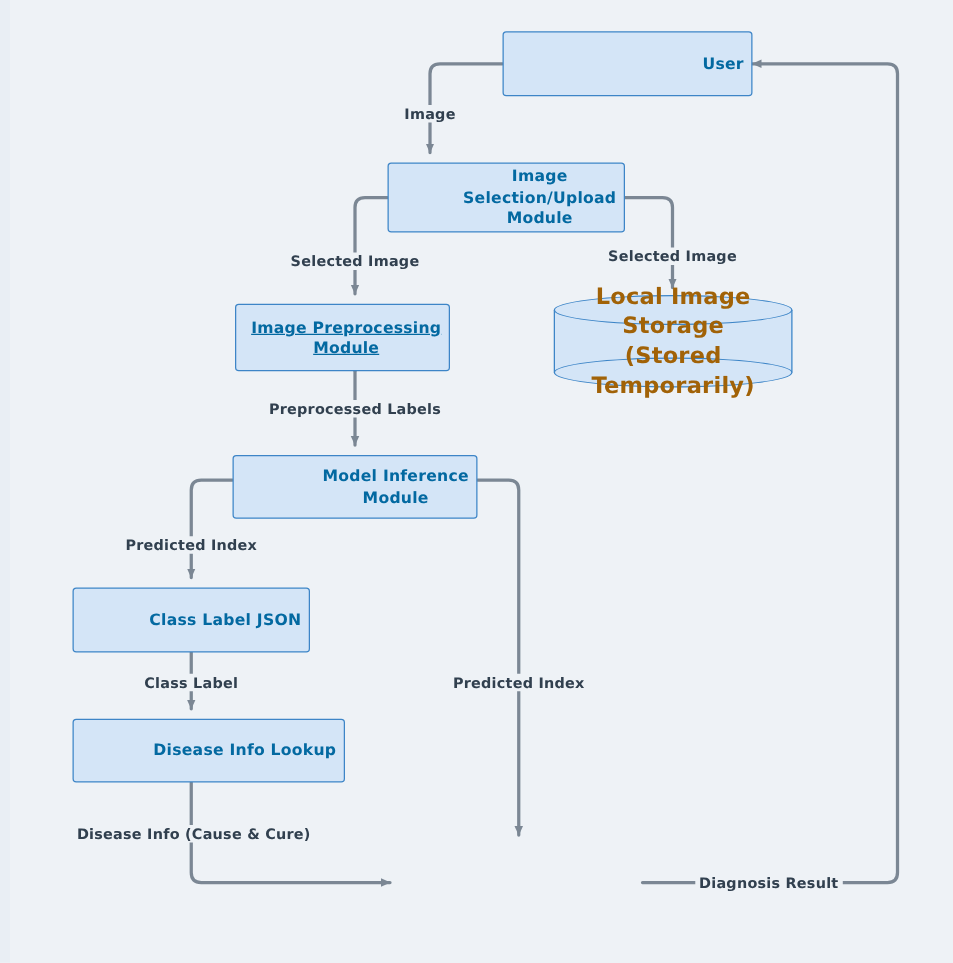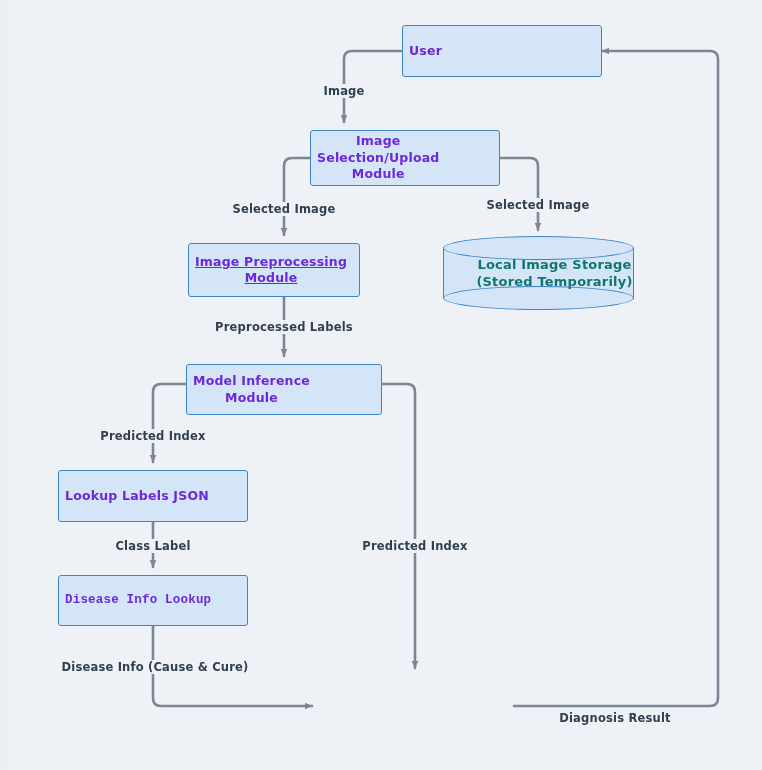--- a/index.html
+++ b/index.html
@@ -37,23 +37,23 @@
     overflow: visible;
   }
   .node {
     position: absolute;
     box-sizing: border-box;
     background: #d4e5f7;
     border: 1.6px solid #3d85c7;
     border-radius: 3px;
     display: flex;
     align-items: center;
-    justify-content: flex-start;
+    justify-content: flex-end;
     text-align: center;
-    color: #6d28d9;
+    color: #0369a1;
     font-weight: bold;
     font-size: 12.5px;
     line-height: 1.32;
     letter-spacing: 0.2px;
     padding: 2px 6px;
   }
   .node .node-label { white-space: pre-line; display: block; }
 
   
   .db-node {
@@ -77,29 +77,29 @@
     height: 24px;
     box-sizing: border-box;
     border: 1.6px solid #3d85c7;
     border-radius: 50%;
     background: #d4e5f7;
   }
   .db-node .db-top { top: 0; }
   .db-node .db-bottom { bottom: 0; background: #d4e5f7; }
   .db-node .db-text {
     position: absolute;
-    left: 16px; top: 0;
+    left: 0; top: 0;
     width: 100%; height: 100%;
     display: flex;
     align-items: center;
     justify-content: center;
     text-align: center;
-    color: #0f766e;
+    color: #a16207;
     font-weight: bold;
-    font-size: 13px;
+    font-size: 18px;
     line-height: 1.32;
     letter-spacing: 0.2px;
     white-space: pre-line;
   }
   .edge-label {
     position: absolute;
     color: #31404f;
     font-weight: bold;
     font-size: 11.5px;
     letter-spacing: 0.2px;
@@ -164,39 +164,39 @@
     <div class="db-text">Local Image Storage
 (Stored Temporarily)</div>
   </div>
 
   <div class="node" style="left:186px; top:364px; width:196px; height:51px;">
     <span class="node-label">Model Inference
 Module</span>
   </div>
 
   <div class="node" style="left:58px; top:470px; width:190px; height:52px;">
-    <span class="node-label">Lookup Labels JSON</span>
-  </div>
-
-  <div class="node" style="left:58px; top:575px; width:190px; height:51px;font-family:Liberation Mono, monospace;">
+    <span class="node-label">Class Label JSON</span>
+  </div>
+
+  <div class="node" style="left:58px; top:575px; width:218px; height:51px;">
     <span class="node-label">Disease Info Lookup</span>
   </div>
 
 
   <div class="edge-label" style="left:344px; top:91px;">Image</div>
 
   <div class="edge-label" style="left:284px; top:209px;">Selected Image</div>
 
   <div class="edge-label" style="left:538px; top:205px;">Selected Image</div>
 
   <div class="edge-label" style="left:284px; top:327px;">Preprocessed Labels</div>
 
   <div class="edge-label" style="left:153px; top:436px;">Predicted Index</div>
 
   <div class="edge-label" style="left:153px; top:546px;">Class Label</div>
 
   <div class="edge-label" style="left:415px; top:546px;">Predicted Index</div>
 
   <div class="edge-label" style="left:155px; top:667px;text-align:center;">Disease Info (Cause &amp; Cure)</div>
 
-  <div class="edge-label" style="left:615px; top:706px;margin-top:12px;">Diagnosis Result</div>
+  <div class="edge-label" style="left:615px; top:706px;">Diagnosis Result</div>
 
 </div>
 
 </body></html>

